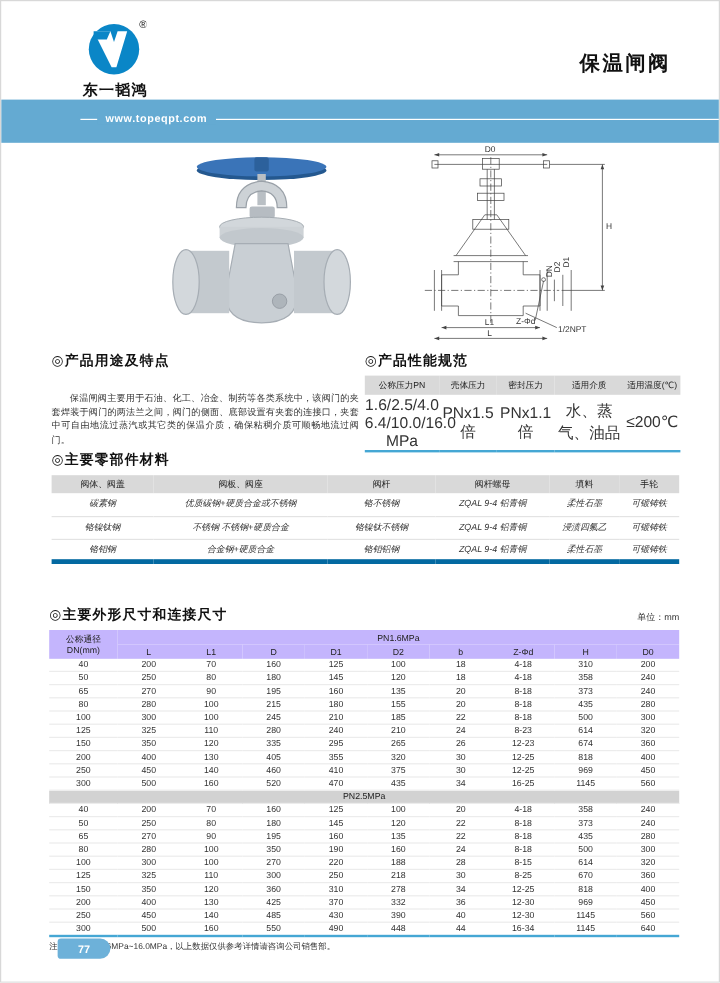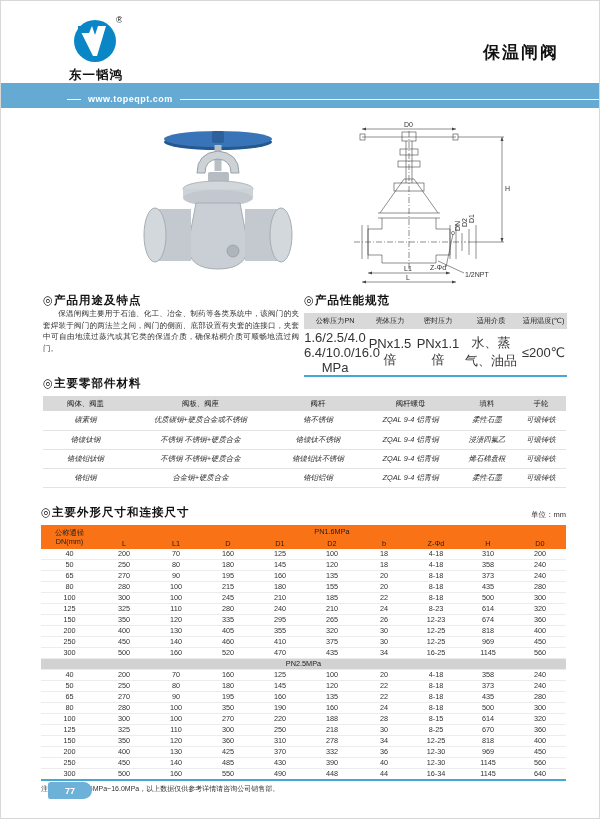--- a/index.html
+++ b/index.html
@@ -9,60 +9,60 @@
           border:1px solid #d8d8d8; }
 
   
   .logo-wrap { position:absolute; left:50px; top:12px; width:90px; text-align:center; }
   .logo-svg { display:block; margin:0 auto; }
   .brand { font-size:12.5px; font-weight:bold; color:#111; letter-spacing:1px; margin-top:2px; }
   .page-title { position:absolute; right:40px; top:40px; font-size:17px; font-weight:bold; color:#111;
                 letter-spacing:2px; }
 
   
-  .top-bar { position:absolute; left:0; top:82px; width:600px; height:25px; background:#64aad2; }
+  .top-bar { position:absolute; left:0; top:82px; width:600px; height:36px; background:#64aad2; }
   .top-bar .rule { position:absolute; left:66px; right:0; top:16px; height:1px; background:#fff; }
   .top-bar .site { position:absolute; left:80px; top:11px; background:#64aad2; padding:0 7px;
                    color:#fff; font-size:9px; font-weight:bold; letter-spacing:.5px; }
 
   
   .photo-box { position:absolute; left:112px; top:124px; }
   .draw-box  { position:absolute; left:333px; top:120px; }
   .draw-box text { font-size:7px; fill:#333; font-family:"Liberation Sans",sans-serif; }
 
   
   .sec-head { font-size:11.5px; font-weight:bold; color:#111; letter-spacing:1px; }
 
   
   .usage { position:absolute; left:42px; top:292px; width:256px; }
-  .usage p { margin-top:0; font-size:7.6px; line-height:11.5px; color:#333; text-align:justify;
+  .usage p { margin-top:18px; font-size:7.6px; line-height:11.5px; color:#333; text-align:justify;
              text-indent:2em; }
 
   
   table { border-collapse:collapse; table-layout:fixed; width:100%; }
   th,td { font-weight:normal; text-align:center; vertical-align:middle; }
 
   
   .specs { position:absolute; left:303px; top:292px; width:263px; }
   .specs table { margin-top:5px; border-bottom:2px solid #45a7d4; }
   .specs th { background:#d9d9d9; font-size:7.2px; height:16px; color:#222; }
   .specs td { font-size:13px; height:47px; color:#333; border-bottom:1px solid #e3e3e3; white-space:pre-line; }
 
   
   .materials { position:absolute; left:42px; top:375px; width:523px; }
-  .materials table { margin-top:5px; border-bottom:1px solid #0369a1; }
+  .materials table { margin-top:5px; border-bottom:4px solid #0369a1; }
   .materials th { background:#d9d9d9; font-size:7.4px; height:15px; color:#222; }
   .materials td { font-size:7.4px; height:19px; color:#333; border-bottom:1px solid #e3e3e3;font-style:italic; }
 
   
   .dims { position:absolute; left:40px; top:504px; width:525px; }
   .dims .head-row { display:flex; justify-content:space-between; align-items:flex-end; }
   .unit { font-size:7.5px; color:#333; }
   .dims table { margin-top:5px; border-bottom:2px solid #45a7d4; }
-  .dims th { background:#f97316; font-size:7.3px; color:#222; }
+  .dims th { background:#c4b5fd; font-size:7.3px; color:#222; }
   .dims thead tr:nth-child(1) th { height:12px; }
   .dims thead tr:nth-child(2) th { height:12px; }
   .dims th.dn-cell { white-space:pre-line; line-height:9px; }
   .dims td { font-size:7.3px; height:10px; line-height:10px; color:#333; border-bottom:1px solid #ececec; }
   .dims tr.group-band td { background:#d2d2d2; height:11px; color:#222; }
   .note { margin-top:3px; font-size:7px; color:#333; }
 
   
   .page-badge { position:absolute; left:47px; top:781px; width:44px; height:17px; background:#6db1d9;
                 border-radius:3px 9px 9px 3px; color:#fff; font-size:9px; font-weight:bold;
@@ -238,28 +238,20 @@
             <td>ZQAL 9-4 铝青铜</td>
             <td>柔性石墨</td>
             <td>可锻铸铁</td>
           </tr>
           <tr>
             <td>铬镍钛钢</td>
             <td>不锈钢 不锈钢+硬质合金</td>
             <td>铬镍钛不锈钢</td>
             <td>ZQAL 9-4 铝青铜</td>
             <td>浸渍四氟乙</td>
-            <td>可锻铸铁</td>
-          </tr>
-          <tr>
-            <td>铬镍钼钛钢</td>
-            <td>不锈钢 不锈钢+硬质合金</td>
-            <td>铬镍钼钛不锈钢</td>
-            <td>ZQAL 9-4 铝青铜</td>
-            <td>烯石棉盘根</td>
             <td>可锻铸铁</td>
           </tr>
           <tr>
             <td>铬钼钢</td>
             <td>合金钢+硬质合金</td>
             <td>铬钼铝钢</td>
             <td>ZQAL 9-4 铝青铜</td>
             <td>柔性石墨</td>
             <td>可锻铸铁</td>
           </tr>

